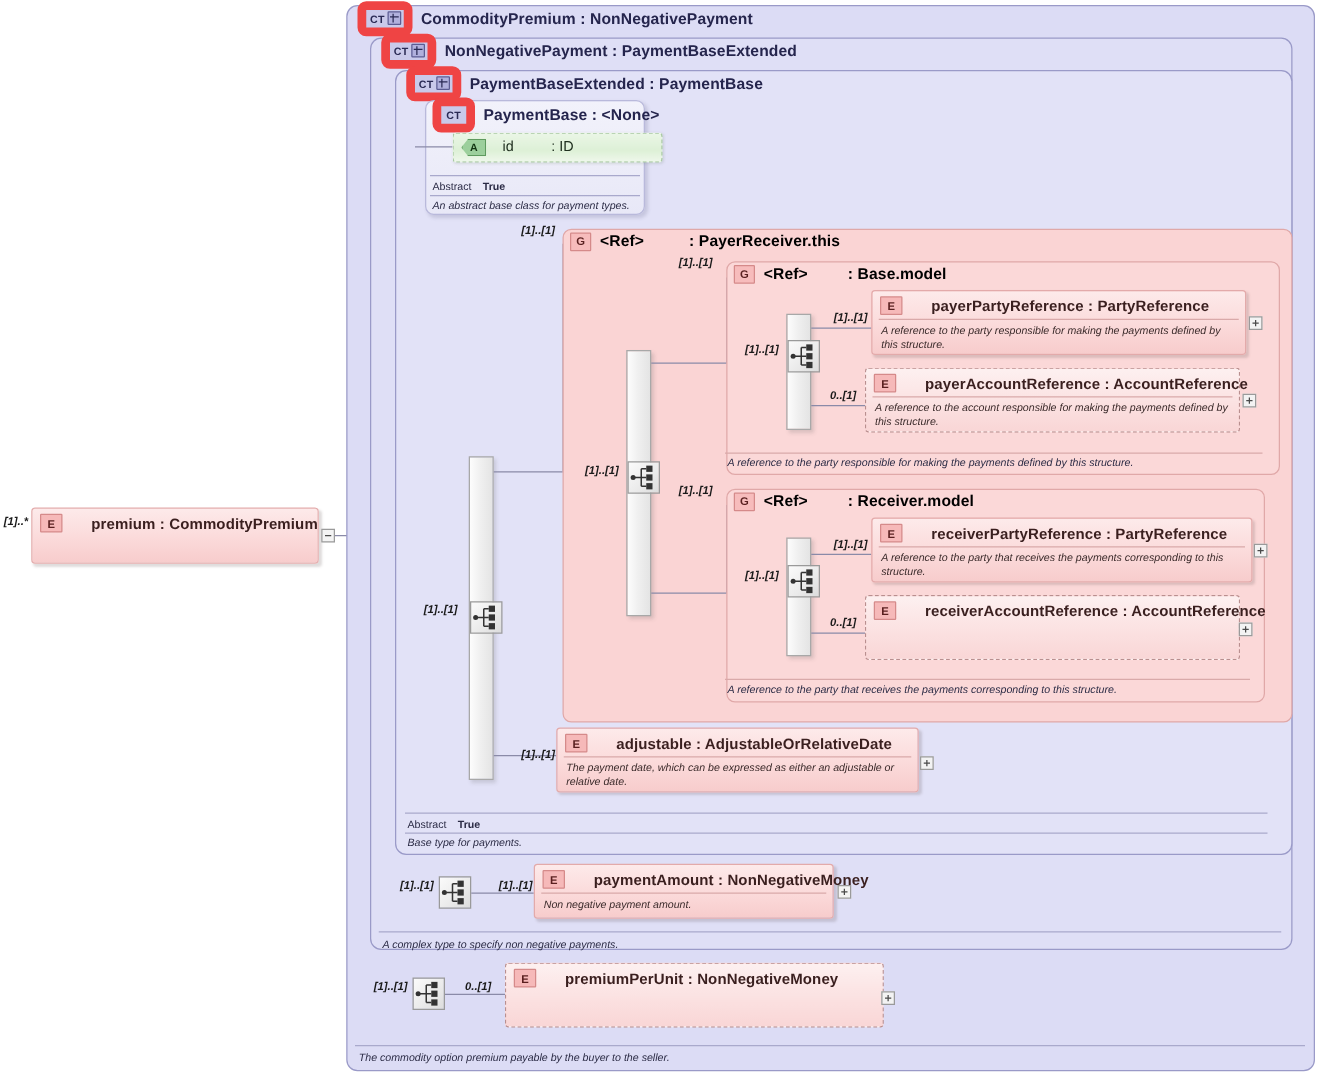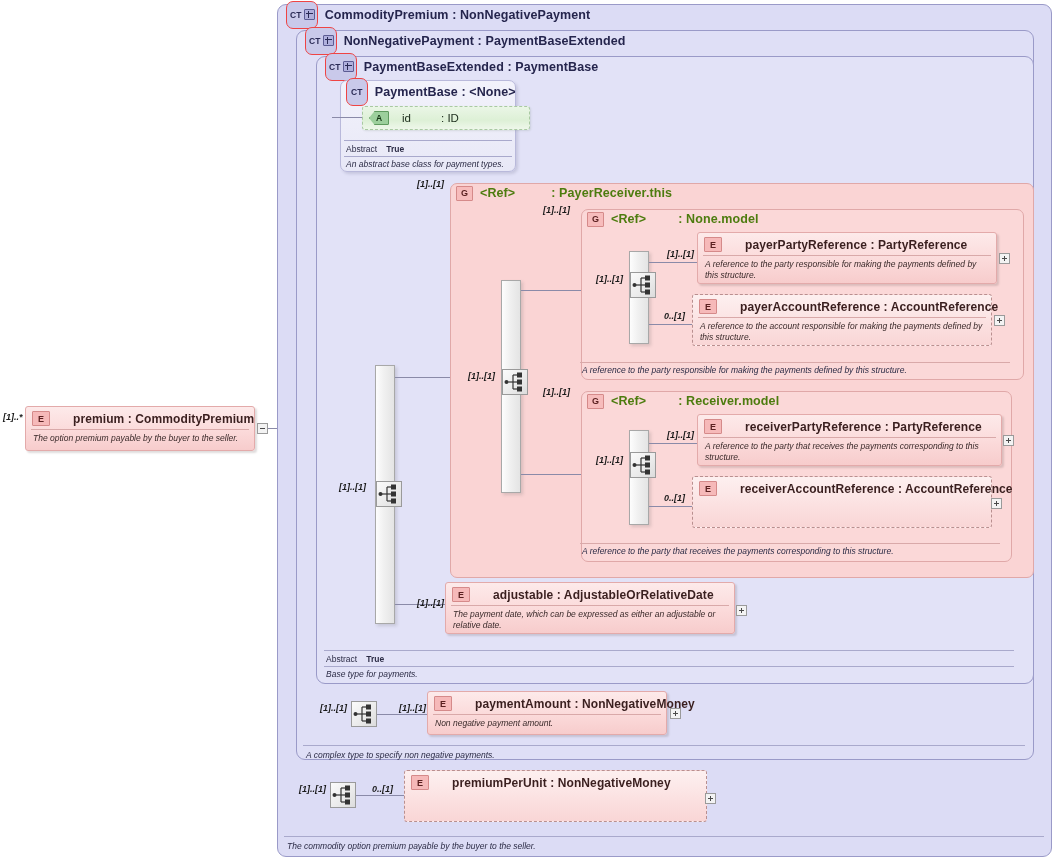--- a/index.html
+++ b/index.html
@@ -20,29 +20,29 @@
 
   .grpbox{
     position:absolute;box-sizing:border-box;
     background:#fad4d4;border:1px solid #e0a8a8;border-radius:7px;
   }
   .grpbox.inner{background:#fbd8d8;}
 
   
   .hdr{position:absolute;display:flex;align-items:center;white-space:nowrap;}
   .hdr .ttl{font-size:12.5px;font-weight:bold;color:#25254d;letter-spacing:.1px;}
-  .hdr .ttl.pink{color:#4d7c0f;}
+  .hdr .ttl.pink{color:#000000;}
 
   
   .badge{
     display:inline-flex;align-items:center;justify-content:center;
     box-sizing:border-box;margin-right:7px;flex:none;
   }
   .badge-ct{
-    height:28px;padding:0 2px 0 3px;border:1px solid #ef4444;border-radius:7px;
+    height:28px;padding:0 2px 0 3px;border:7px solid #ef4444;border-radius:7px;
     background:#c9c9ea;font-size:8.5px;font-weight:bold;color:#2a2a55;
     letter-spacing:.2px;
   }
   .badge-ct .plus{
     width:9px;height:9px;margin-left:2px;border:1px solid #5c5c93;
     background:#b0b0dd;position:relative;border-radius:1px;
   }
   .badge-ct .plus:before,.badge-ct .plus:after{
     content:"";position:absolute;background:#2a2a55;
   }
@@ -263,21 +263,21 @@
 <div class="ln lnh abs" style="left:521px;top:290px;width:60px;"></div>
 <div class="ln lnh abs" style="left:521px;top:474px;width:60px;"></div>
 
 <div class="card" style="left:543px;top:205px;">[1]..[1]</div>
 <div class="ln lnv abs" style="left:581px;top:222px;height:69px;"></div>
 
 <div class="grpbox inner" style="left:581px;top:209px;width:443px;height:171px;"></div>
 <div class="hdr" style="left:587px;top:211px;height:16px;">
   <span class="badge badge-g">G</span>
   <span class="ttl pink">&lt;Ref&gt;</span>
-  <span class="ttl pink" style="margin-left:32px;">: None.model</span>
+  <span class="ttl pink" style="margin-left:32px;">: Base.model</span>
 </div>
 
 <div class="bar" style="left:629px;top:251px;width:20px;height:93px;"></div>
 <div class="seq" style="left:630px;top:272px;">
   <svg width="24" height="24" viewBox="0 0 24 24" aria-hidden="true">
     <circle cx="3.5" cy="12" r="2" fill="#333"></circle>
     <line x1="5" y1="12" x2="10" y2="12" stroke="#333" stroke-width="1.2"></line>
     <line x1="10" y1="5" x2="10" y2="19" stroke="#333" stroke-width="1.2"></line>
     <line x1="10" y1="5" x2="14" y2="5" stroke="#333" stroke-width="1.2"></line>
     <line x1="10" y1="12" x2="14" y2="12" stroke="#333" stroke-width="1.2"></line>
@@ -426,15 +426,14 @@
   </div>
 </div>
 <div class="tgl plus" style="left:705px;top:793px;"></div>
 
 <div class="card" style="left:3px;top:412px;">[1]..*</div>
 <div class="node" style="left:25px;top:406px;width:230px;height:45px;">
   <div class="nrow">
     <span class="badge badge-e">E</span>
     <span class="nname">premium : CommodityPremium</span>
   </div>
-  <div class="ndoc">The option premium payable by the buyer to the seller.</div>
 </div>
 <div class="tgl" style="left:257px;top:423px;"></div>
 
 </body></html>

